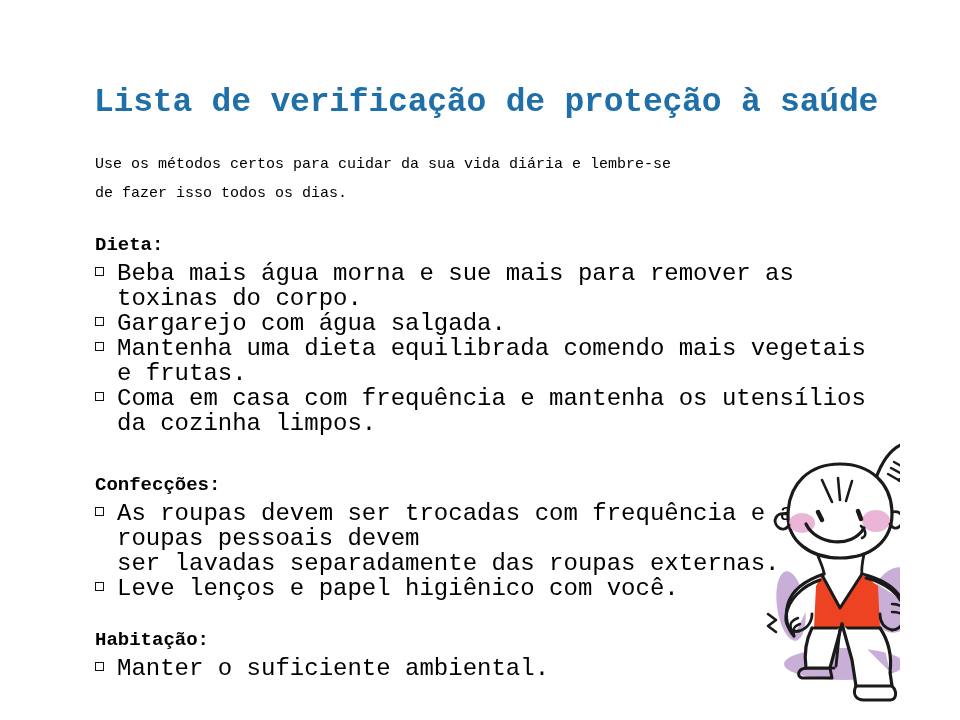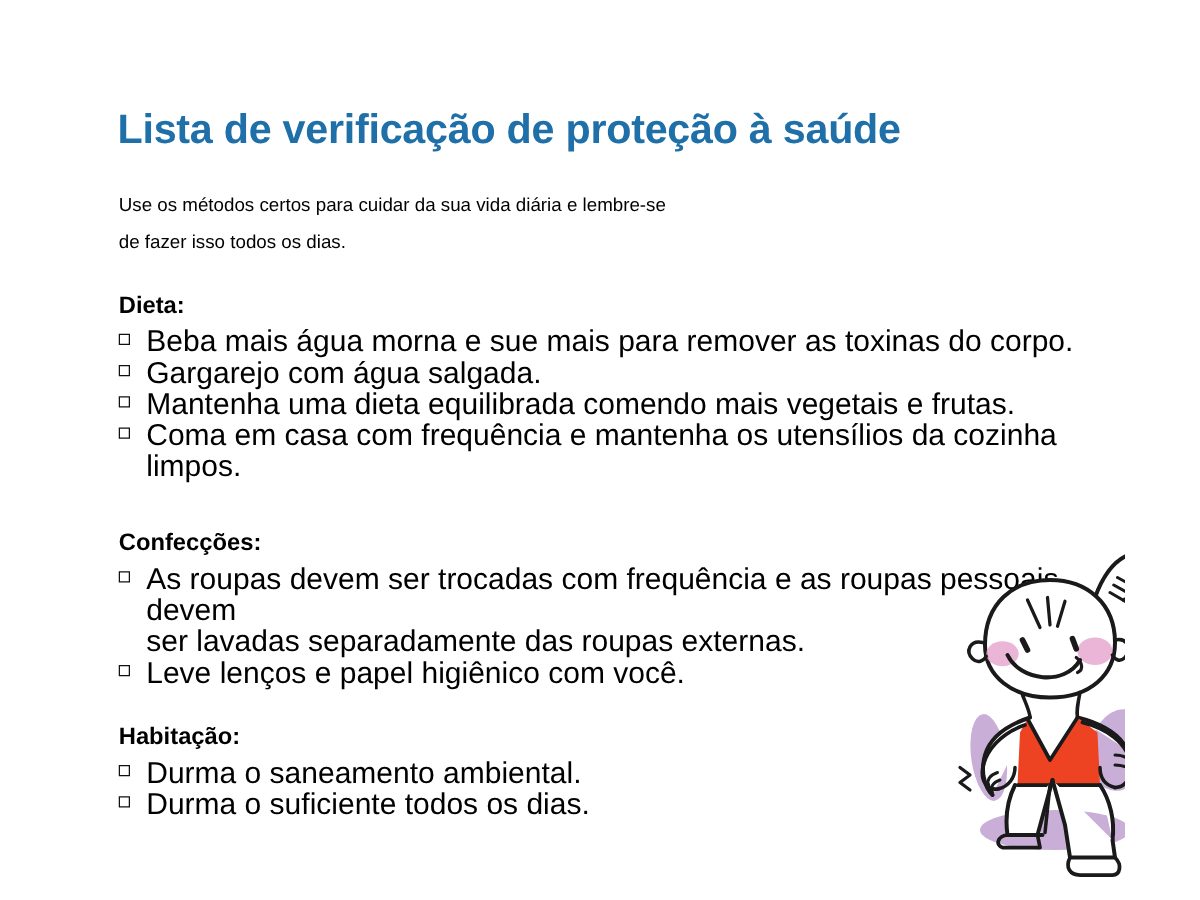--- a/index.html
+++ b/index.html
@@ -6,21 +6,21 @@
     margin: 0;
     padding: 0;
     background: #ffffff;
   }
   #slide {
     position: relative;
     width: 900px;
     height: 720px;
     background: #ffffff;
     overflow: hidden;
-    font-family: Liberation Sans, sans-serif;
+    font-family: Liberation Mono, monospace;
     -webkit-font-smoothing: antialiased;
   }
 
   
   #title {
     position: absolute;
     left: 94px;
     top: 84px;
     width: 800px;
     font-size: 33px;
@@ -147,25 +147,21 @@
           <span class="check-text">Leve lenços e papel higiênico com você.</span>
         </li>
       </ul>
     </div>
 
     <div class="section" id="sec-habitacao">
       <div class="sec-heading">Habitação:</div>
       <ul class="check-list">
         <li class="check-item">
           <span class="check-box"></span>
-          <span class="check-text">Durma o saneamento ambiental.</span>
-        </li>
-        <li class="check-item">
-          <span class="check-box"></span>
-          <span class="check-text">Durma o suficiente todos os dias.</span>
+          <span class="check-text">Manter o suficiente ambiental.</span>
         </li>
       </ul>
     </div>
 
   </div>
 
   <div id="illustration">
     <svg viewBox="0 0 216 282" xmlns="http://www.w3.org/2000/svg">
       <g fill="none" stroke="#1A1A1A" stroke-width="3.2" stroke-linecap="round" stroke-linejoin="round">
 

